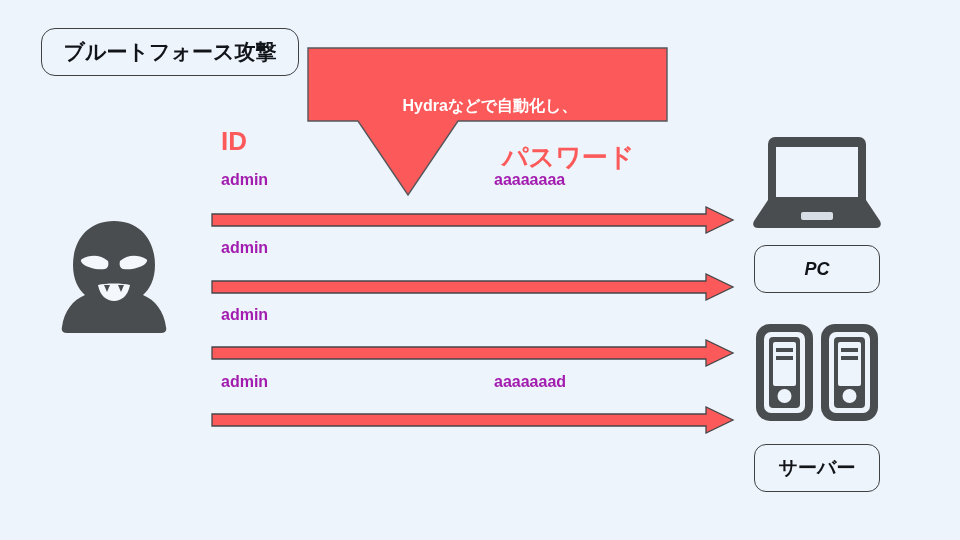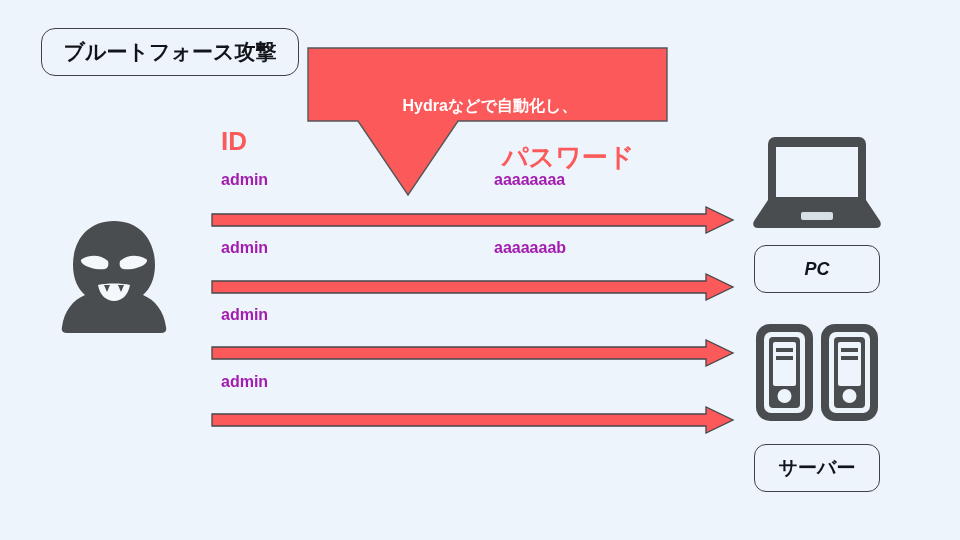--- a/index.html
+++ b/index.html
@@ -85,35 +85,35 @@
 
   <div class="cred id" style="top:171px">admin</div>
   <div class="cred pw" style="top:171px">aaaaaaaa</div>
   <div class="arrow" style="top:206px">
     <svg width="524" height="28" viewBox="0 0 524 28">
       <path d="M1 8 L495 8 L495 1 L522 14 L495 27 L495 20 L1 20 Z" fill="#fc5a5a" stroke="#44464a" stroke-width="1.3" stroke-linejoin="miter"></path>
     </svg>
   </div>
 
   <div class="cred id" style="top:239px">admin</div>
-  <div class="cred pw" style="top:239px">aaaaaaab</div>
   <div class="arrow" style="top:273px">
     <svg width="524" height="28" viewBox="0 0 524 28">
       <path d="M1 8 L495 8 L495 1 L522 14 L495 27 L495 20 L1 20 Z" fill="#fc5a5a" stroke="#44464a" stroke-width="1.3" stroke-linejoin="miter"></path>
     </svg>
   </div>
 
   <div class="cred id" style="top:306px">admin</div>
   <div class="arrow" style="top:339px">
     <svg width="524" height="28" viewBox="0 0 524 28">
       <path d="M1 8 L495 8 L495 1 L522 14 L495 27 L495 20 L1 20 Z" fill="#fc5a5a" stroke="#44464a" stroke-width="1.3" stroke-linejoin="miter"></path>
     </svg>
   </div>
 
   <div class="cred id" style="top:373px">admin</div>
+  <div class="cred pw" style="top:373px">aaaaaaad</div>
   <div class="arrow" style="top:406px">
     <svg width="524" height="28" viewBox="0 0 524 28">
       <path d="M1 8 L495 8 L495 1 L522 14 L495 27 L495 20 L1 20 Z" fill="#fc5a5a" stroke="#44464a" stroke-width="1.3" stroke-linejoin="miter"></path>
     </svg>
   </div>
 
   <div class="icon" id="icon-attacker">
     <svg width="112" height="113" viewBox="0 0 112 113">
       <path d="M56 0 C82 0 97 19 97 44 C97 58 92 68 85 74
                C97 79 106 90 108 106 C109 110 107 112 103 112

